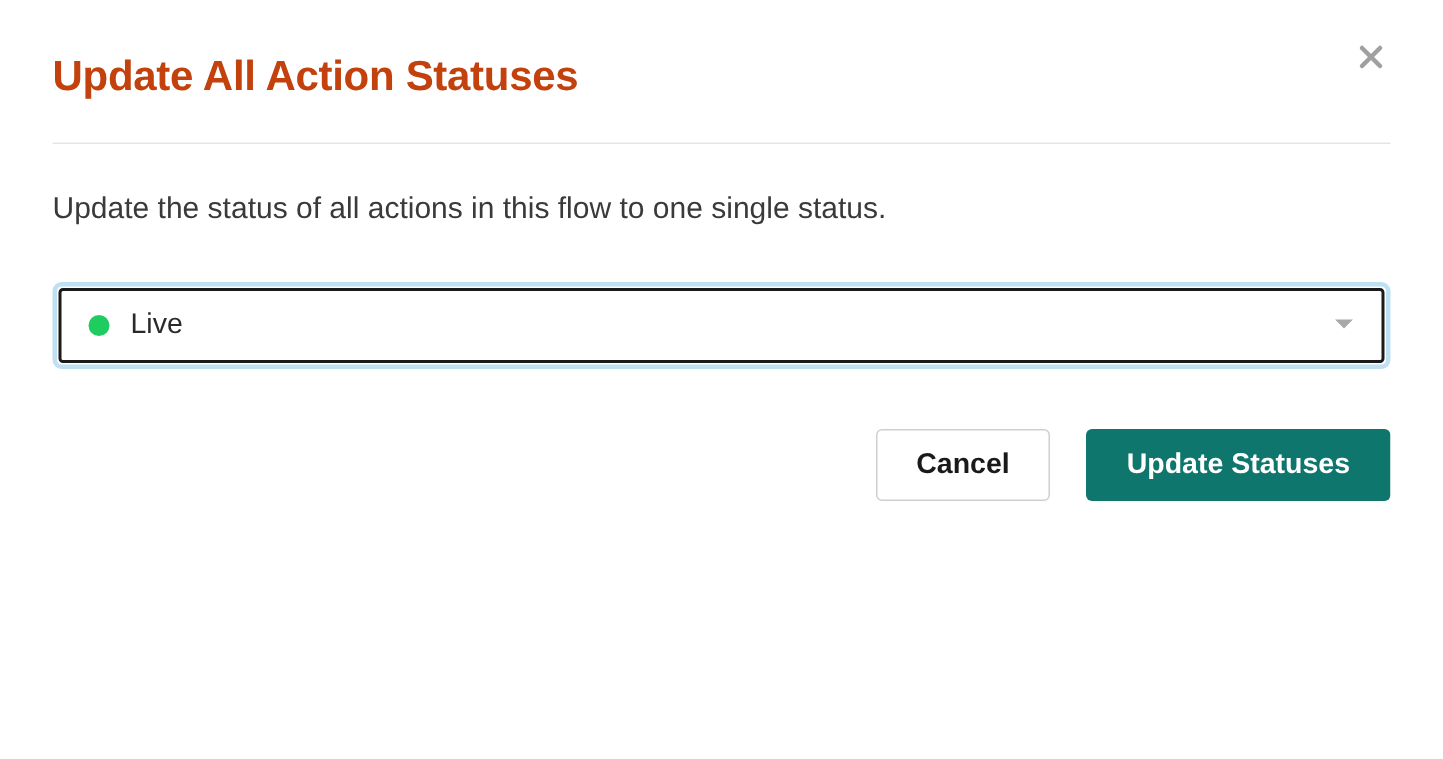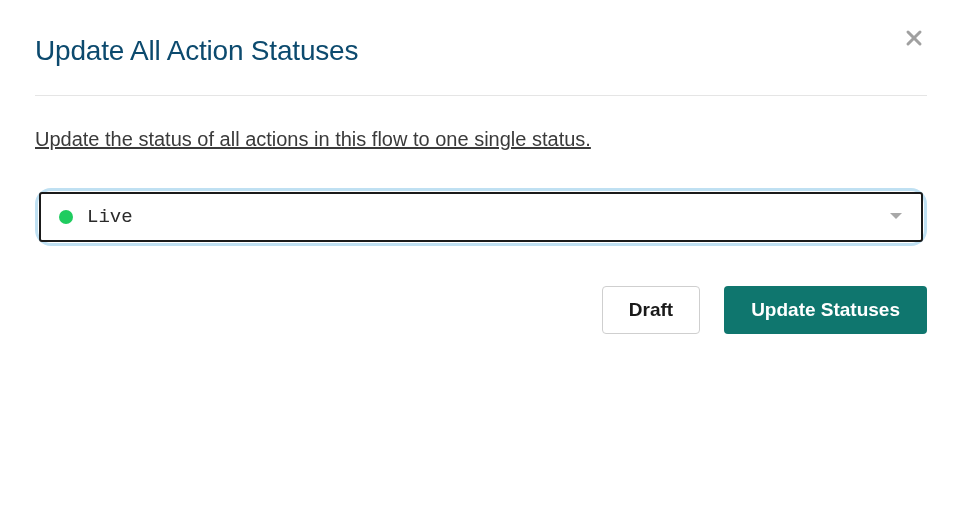--- a/index.html
+++ b/index.html
@@ -17,22 +17,22 @@
     .modal {
       padding: 35px 35px 30px 35px;
     }
     .header {
       display: flex;
       justify-content: space-between;
       align-items: flex-start;
     }
     .title {
       font-size: 28px;
-      font-weight: 400;
-      color: #0c4a6e;
+      font-weight: 700;
+      color: #c2410c;
       letter-spacing: -0.2px;
     }
     .close-btn {
       cursor: pointer;
       color: #a0a0a0;
       font-size: 22px;
       line-height: 1;
       padding: 0 4px;
       margin-top: -6px;
     }
@@ -42,21 +42,20 @@
       margin-top: 28px;
       margin-bottom: 28px;
     }
     .description {
       font-size: 20px;
       line-height: 1.5;
       color: #3a3a3a;
     }
     .description p {
       margin-bottom: 18px;
-      text-decoration: underline;
     }
     .description p:last-child {
       margin-bottom: 0;
     }
     .link {
       color: #4aafdc;
       text-decoration: none;
       cursor: pointer;
     }
     .ext-icon {
@@ -69,23 +68,22 @@
     }
     .field-label {
       font-size: 19px;
       font-weight: 600;
       color: #2a2a2a;
       margin-bottom: 12px;
     }
     .select-wrapper {
       position: relative;
       border: 3px solid #bfe0f2;
-      border-radius: 16px;
+      border-radius: 6px;
       padding: 1px;
-      font-family: Liberation Mono, monospace;
     }
     .select {
       display: flex;
       align-items: center;
       border: 2px solid #1a1a1a;
       border-radius: 3px;
       padding: 12px 18px;
       cursor: pointer;
       background: #fff;
     }
@@ -158,17 +156,17 @@
         <span class="caret">
           <svg width="14" height="10" viewBox="0 0 14 10" fill="currentColor">
               <path d="M1 2 L7 8 L13 2 Z"></path>
             </svg>
         </span>
       </div>
     </div>
   </div>
 
   <div class="footer">
-    <button class="btn btn-secondary">Draft</button>
+    <button class="btn btn-secondary">Cancel</button>
     <button class="btn btn-primary">Update Statuses</button>
   </div>
 
 </div>
 
 </body></html>

